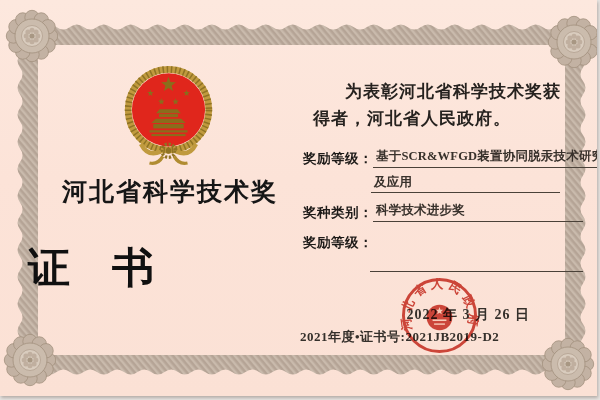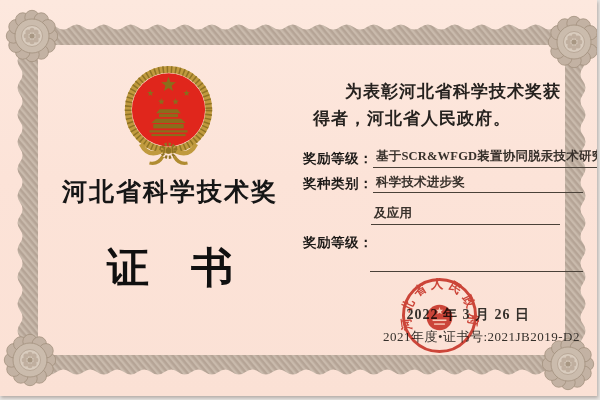--- a/index.html
+++ b/index.html
@@ -18,21 +18,21 @@
   .cert svg.deco{position:absolute;left:0;top:0;z-index:0;}
   .emblem{position:absolute;left:121px;top:62px;width:95px;height:107px;z-index:2;}
   .award-title{
     position:absolute;left:28px;top:177px;width:284px;z-index:2;
     text-align:center;font-family:"Liberation Sans", sans-serif;
     font-weight:bold;font-size:25px;letter-spacing:2px;color:#161616;
     line-height:1.15;white-space:nowrap;
   }
   .cert-title{
     position:absolute;left:28px;top:244px;width:284px;z-index:2;
-    text-align:center;font-family:"Liberation Sans", sans-serif;
+    text-align:left;font-family:"Liberation Sans", sans-serif;
     font-weight:bold;font-size:42px;color:#101010;line-height:1.15;
     white-space:nowrap;
   }
   .intro{position:absolute;left:305px;top:78px;width:282px;z-index:2;
     font-weight:bold;font-size:17px;letter-spacing:1px;color:#26221f;line-height:27px;}
   .intro .l1{padding-left:40px;}
   .intro .l2{padding-left:8px;}
   .fields{position:absolute;left:303px;top:148px;width:280px;z-index:2;}
   .row{display:flex;align-items:flex-end;}
   .row .lbl{
@@ -52,21 +52,21 @@
   .row.r4{margin-bottom:4px;}
   .row.r5{margin-bottom:8px;}
   .row.r6 .sp{flex:0 0 67px;}
   .row.r6 .val{min-height:14px;}
   .issue-date{
     position:absolute;left:330px;top:306px;width:200px;z-index:2;
     text-align:right;font-weight:bold;font-size:14px;letter-spacing:1px;color:#35302b;
   }
   .cert-no{
     position:absolute;left:300px;top:328px;width:280px;z-index:2;
-    text-align:right;font-weight:normal;font-size:13px;letter-spacing:.5px;color:#35302b;
+    text-align:left;font-weight:bold;font-size:13px;letter-spacing:.5px;color:#35302b;
   }
   .seal{position:absolute;left:400px;top:276px;width:79px;height:79px;z-index:5;
     opacity:.88;mix-blend-mode:multiply;}
 </style>
 </head>
 <body>
 
 <div class="cert">
 
   <svg class="deco" id="deco" width="600" height="400" viewBox="0 0 600 400">
@@ -208,27 +208,27 @@
   <div class="intro">
     <div class="l1">为表彰河北省科学技术奖获</div>
     <div class="l2">得者，河北省人民政府。</div>
   </div>
 
   <div class="fields">
     <div class="row r1">
       <span class="lbl">奖励等级：</span>
       <span class="val">基于SCR&amp;WFGD装置协同脱汞技术研究</span>
     </div>
+    <div class="row r2">
+      <span class="sp"></span>
+      <span class="val">及应用</span>
+    </div>
     <div class="row r3">
       <span class="lbl">奖种类别：</span>
       <span class="val">科学技术进步奖</span>
-    </div>
-    <div class="row r2">
-      <span class="sp"></span>
-      <span class="val">及应用</span>
     </div>
     <div class="row r4">
       <span class="lbl">奖励等级：</span>
     </div>
     <div class="row r6">
       <span class="sp"></span>
       <span class="val"></span>
     </div>
   </div>
 

